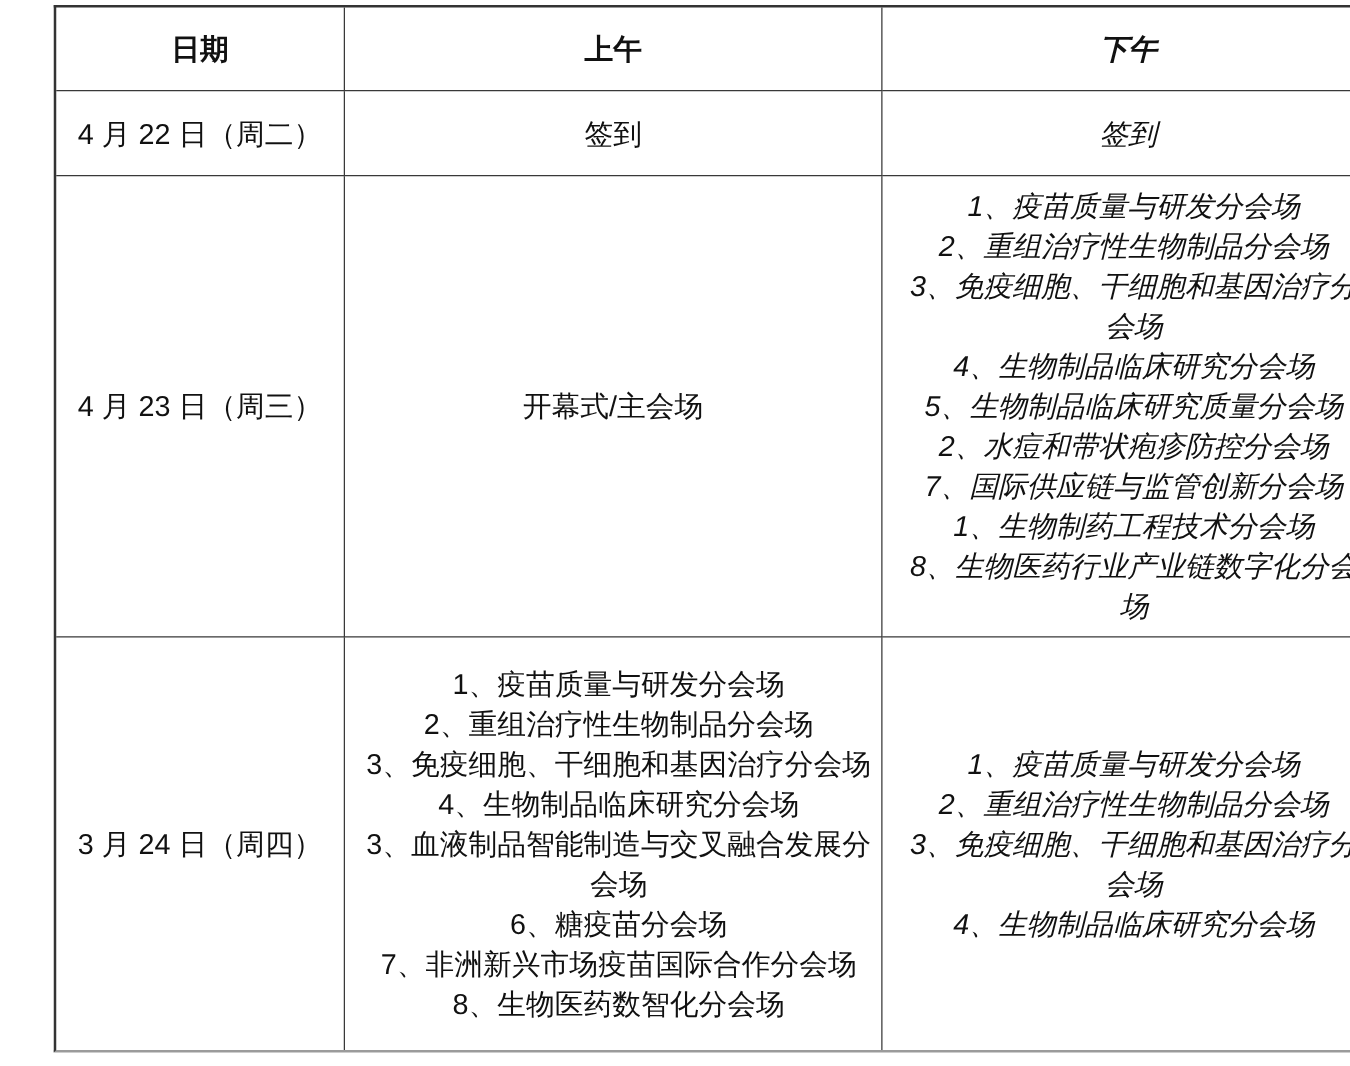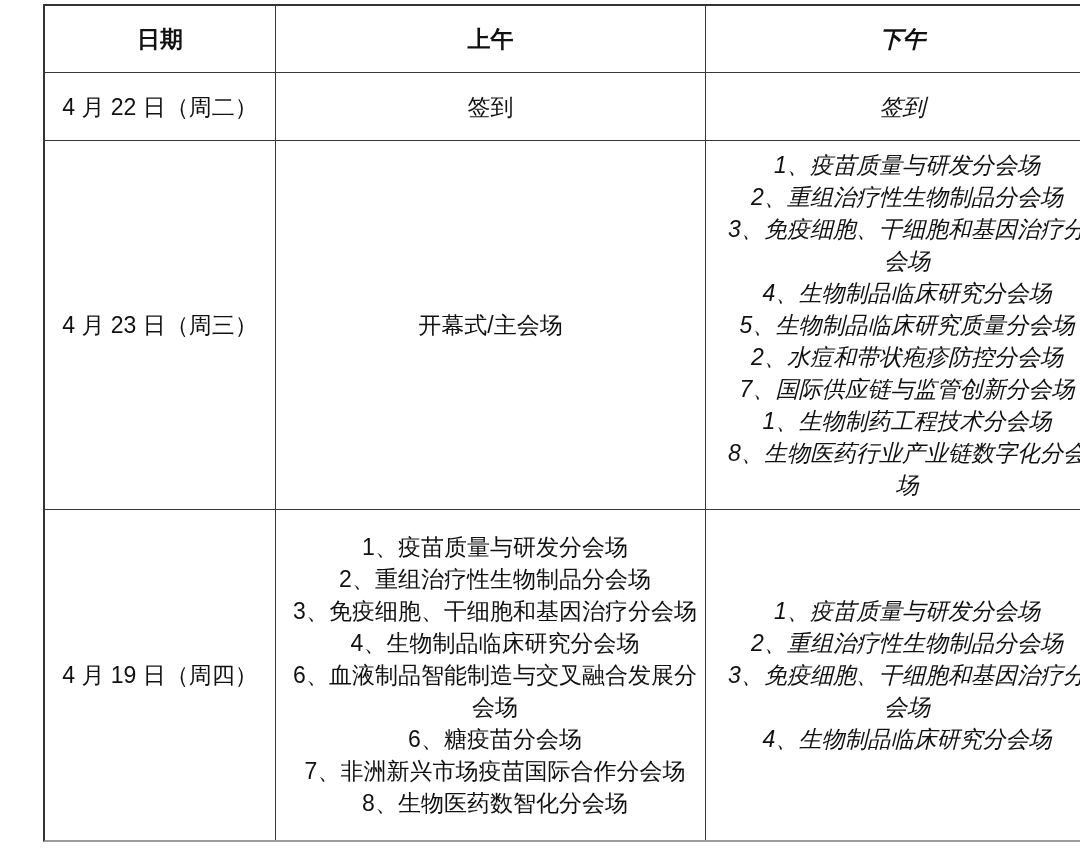--- a/index.html
+++ b/index.html
@@ -67,27 +67,27 @@
     <div class="li">2、重组治疗性生物制品分会场</div>
     <div class="li">3、免疫细胞、干细胞和基因治疗分会场</div>
     <div class="li">4、生物制品临床研究分会场</div>
     <div class="li">5、生物制品临床研究质量分会场</div>
     <div class="li">2、水痘和带状疱疹防控分会场</div>
     <div class="li">7、国际供应链与监管创新分会场</div>
     <div class="li">1、生物制药工程技术分会场</div>
     <div class="li">8、生物医药行业产业链数字化分会场</div>
   </div>
 
-  <div class="cell last-row">4 月 19 日（周四）</div>
+  <div class="cell last-row">3 月 24 日（周四）</div>
   <div class="cell last-row list">
     <div class="li">1、疫苗质量与研发分会场</div>
     <div class="li">2、重组治疗性生物制品分会场</div>
     <div class="li">3、免疫细胞、干细胞和基因治疗分会场</div>
     <div class="li">4、生物制品临床研究分会场</div>
-    <div class="li">6、血液制品智能制造与交叉融合发展分会场</div>
+    <div class="li">3、血液制品智能制造与交叉融合发展分会场</div>
     <div class="li">6、糖疫苗分会场</div>
     <div class="li">7、非洲新兴市场疫苗国际合作分会场</div>
     <div class="li">8、生物医药数智化分会场</div>
   </div>
   <div class="cell last-row last-col list">
     <div class="li">1、疫苗质量与研发分会场</div>
     <div class="li">2、重组治疗性生物制品分会场</div>
     <div class="li">3、免疫细胞、干细胞和基因治疗分会场</div>
     <div class="li">4、生物制品临床研究分会场</div>
   </div>

